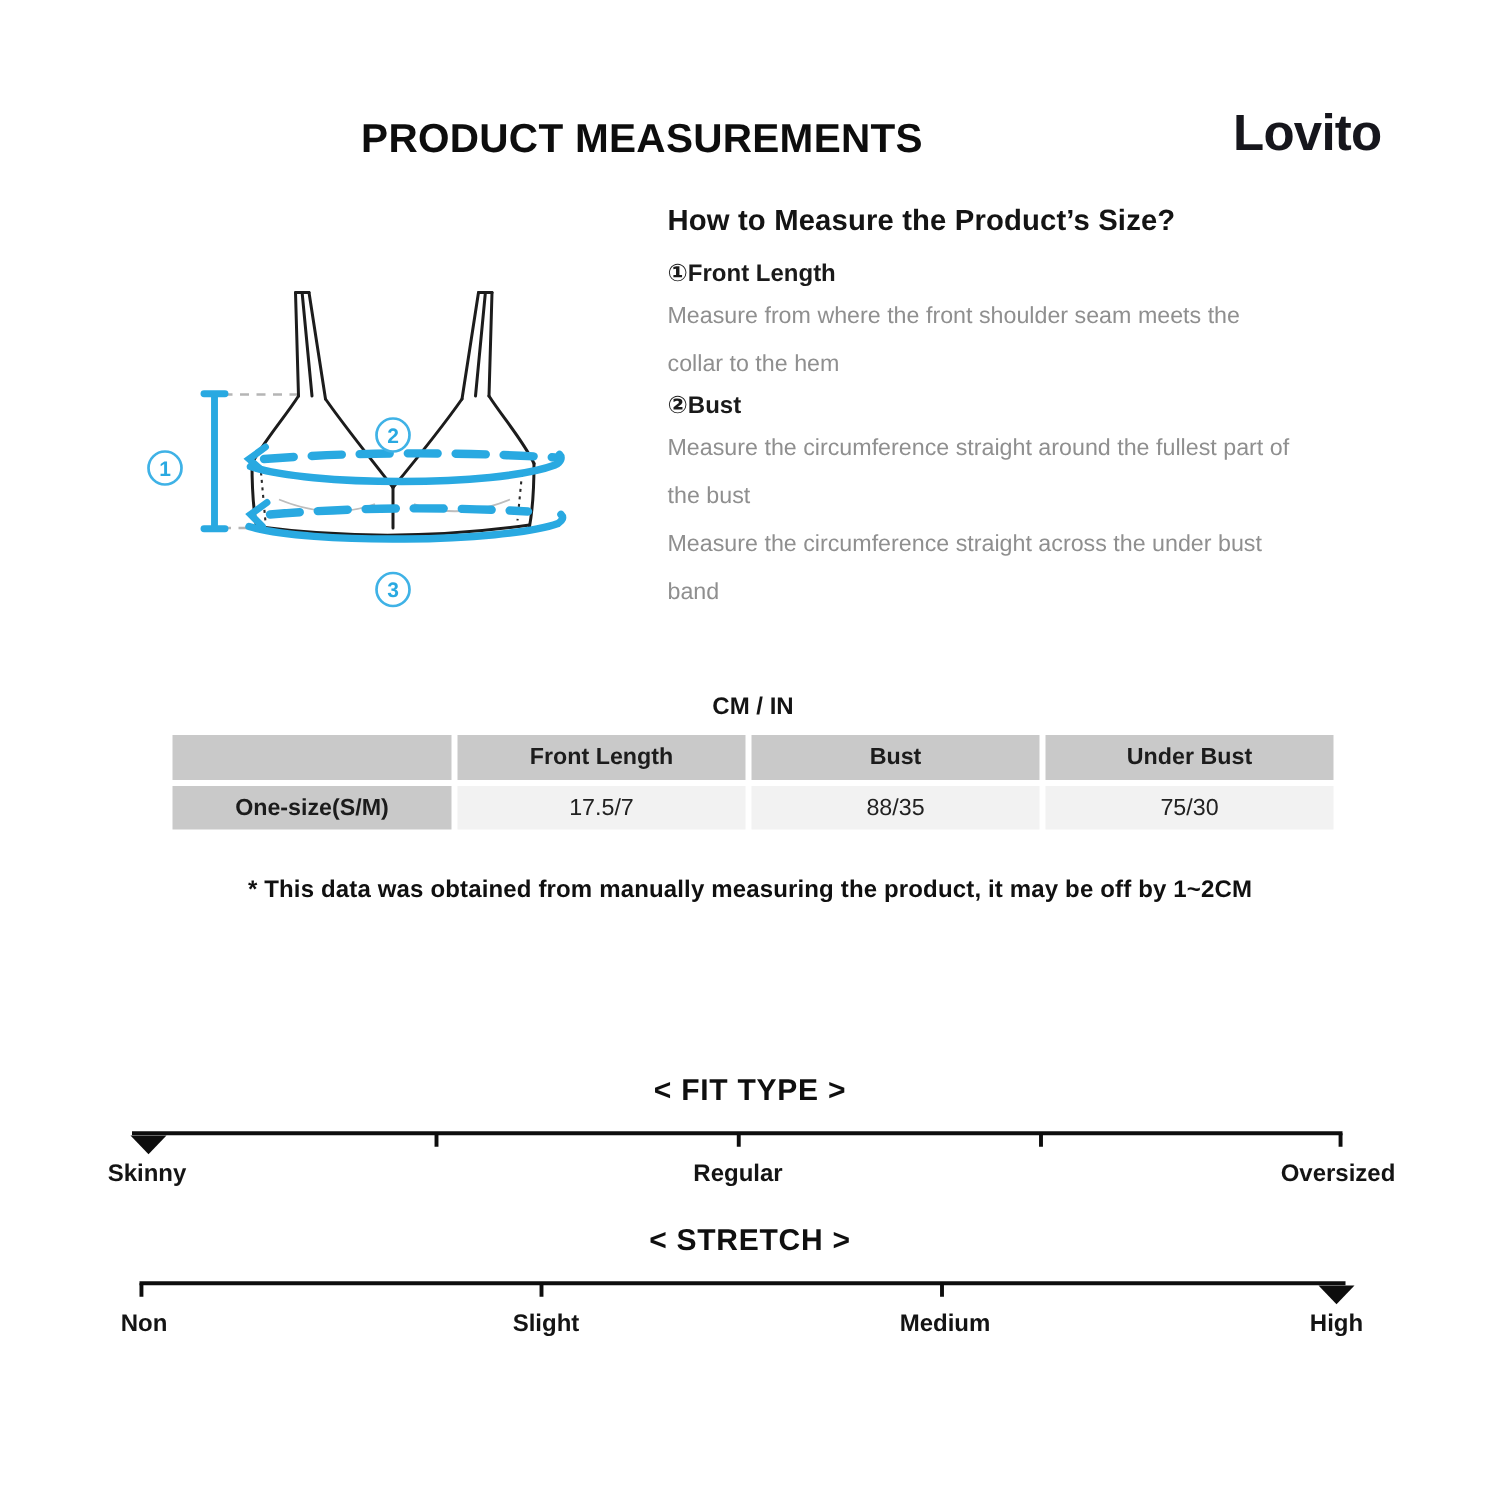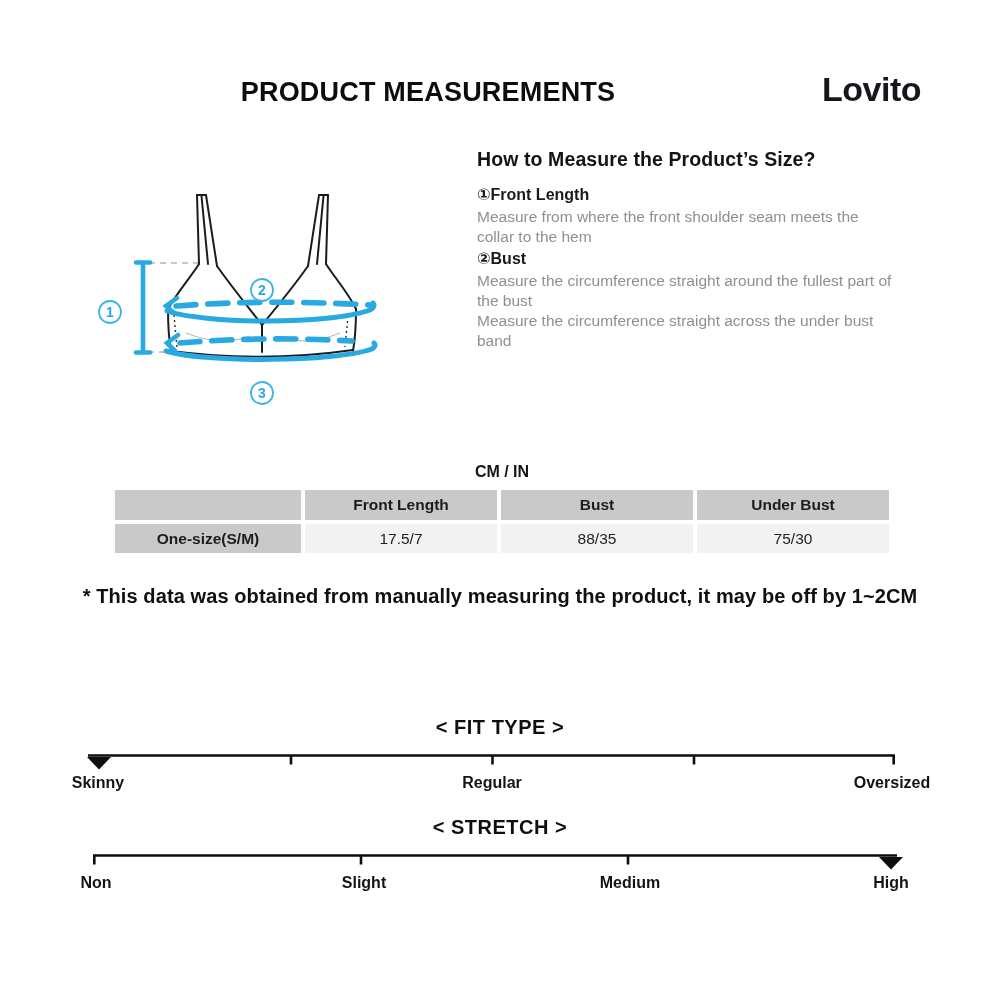--- a/index.html
+++ b/index.html
@@ -8,36 +8,36 @@
   #page { position:relative; width:1000px; height:1000px; background:#ffffff; overflow:hidden; }
 
   .abs { position:absolute; }
 
   
   #main-title { left:0; top:77px; width:856px; text-align:center;
     font-size:27px; font-weight:800; letter-spacing:0.2px; color:#0d0d0d; }
   #brand-logo { left:822px; top:70px; font-size:34px; font-weight:800; letter-spacing:-0.5px; color:#16161c; }
 
   
-  #howto { left:445px; top:148px; width:472px;margin-left:32px; }
+  #howto { left:445px; top:136px; width:472px; }
   #howto h2 { font-size:19.5px; font-weight:700; color:#141414; margin-bottom:12px; letter-spacing:0.1px; }
   .howto-item .item-label { font-size:16px; line-height:24px; font-weight:700; color:#1a1a1a; }
-  .howto-item .item-desc { font-size:15.5px; line-height:20px; color:#8f8f8f; white-space:pre-line; }
+  .howto-item .item-desc { font-size:15.5px; line-height:32px; color:#8f8f8f; white-space:pre-line; }
 
   
   #units-label { left:115px; top:463px; width:774px; text-align:center; font-size:16px; font-weight:700; color:#141414; }
   #size-table { left:115px; top:490px; width:774px; display:grid;
     grid-template-columns:186px 192px 192px 192px; grid-template-rows:30px 29px; gap:4px; }
   #size-table .cell { display:flex; align-items:center; justify-content:center; font-size:15.5px; }
   .cell.head { background:#c9c9c9; font-weight:600; color:#1c1c1c; }
   .cell.rowhead { background:#c9c9c9; font-weight:600; color:#1c1c1c; }
   .cell.val { background:#f2f2f2; font-weight:400; color:#222; }
 
   
-  #note { left:0; top:585px; width:1000px; text-align:center; font-size:20px; font-weight:700; color:#101010; letter-spacing:0.1px; }
+  #note { left:0; top:585px; width:1000px; text-align:center; font-size:16px; font-weight:700; color:#101010; letter-spacing:0.1px; }
 
   
   .scale-title { left:0; width:1000px; text-align:center; font-size:20px; font-weight:800; color:#0f0f0f; letter-spacing:0.5px; }
   #fit-title { top:716px; }
   #stretch-title { top:816px; }
   .scale-label { font-size:16px; font-weight:700; color:#141414; transform:translateX(-50%); white-space:nowrap; }
 </style>
 </head>
 <body>
 

